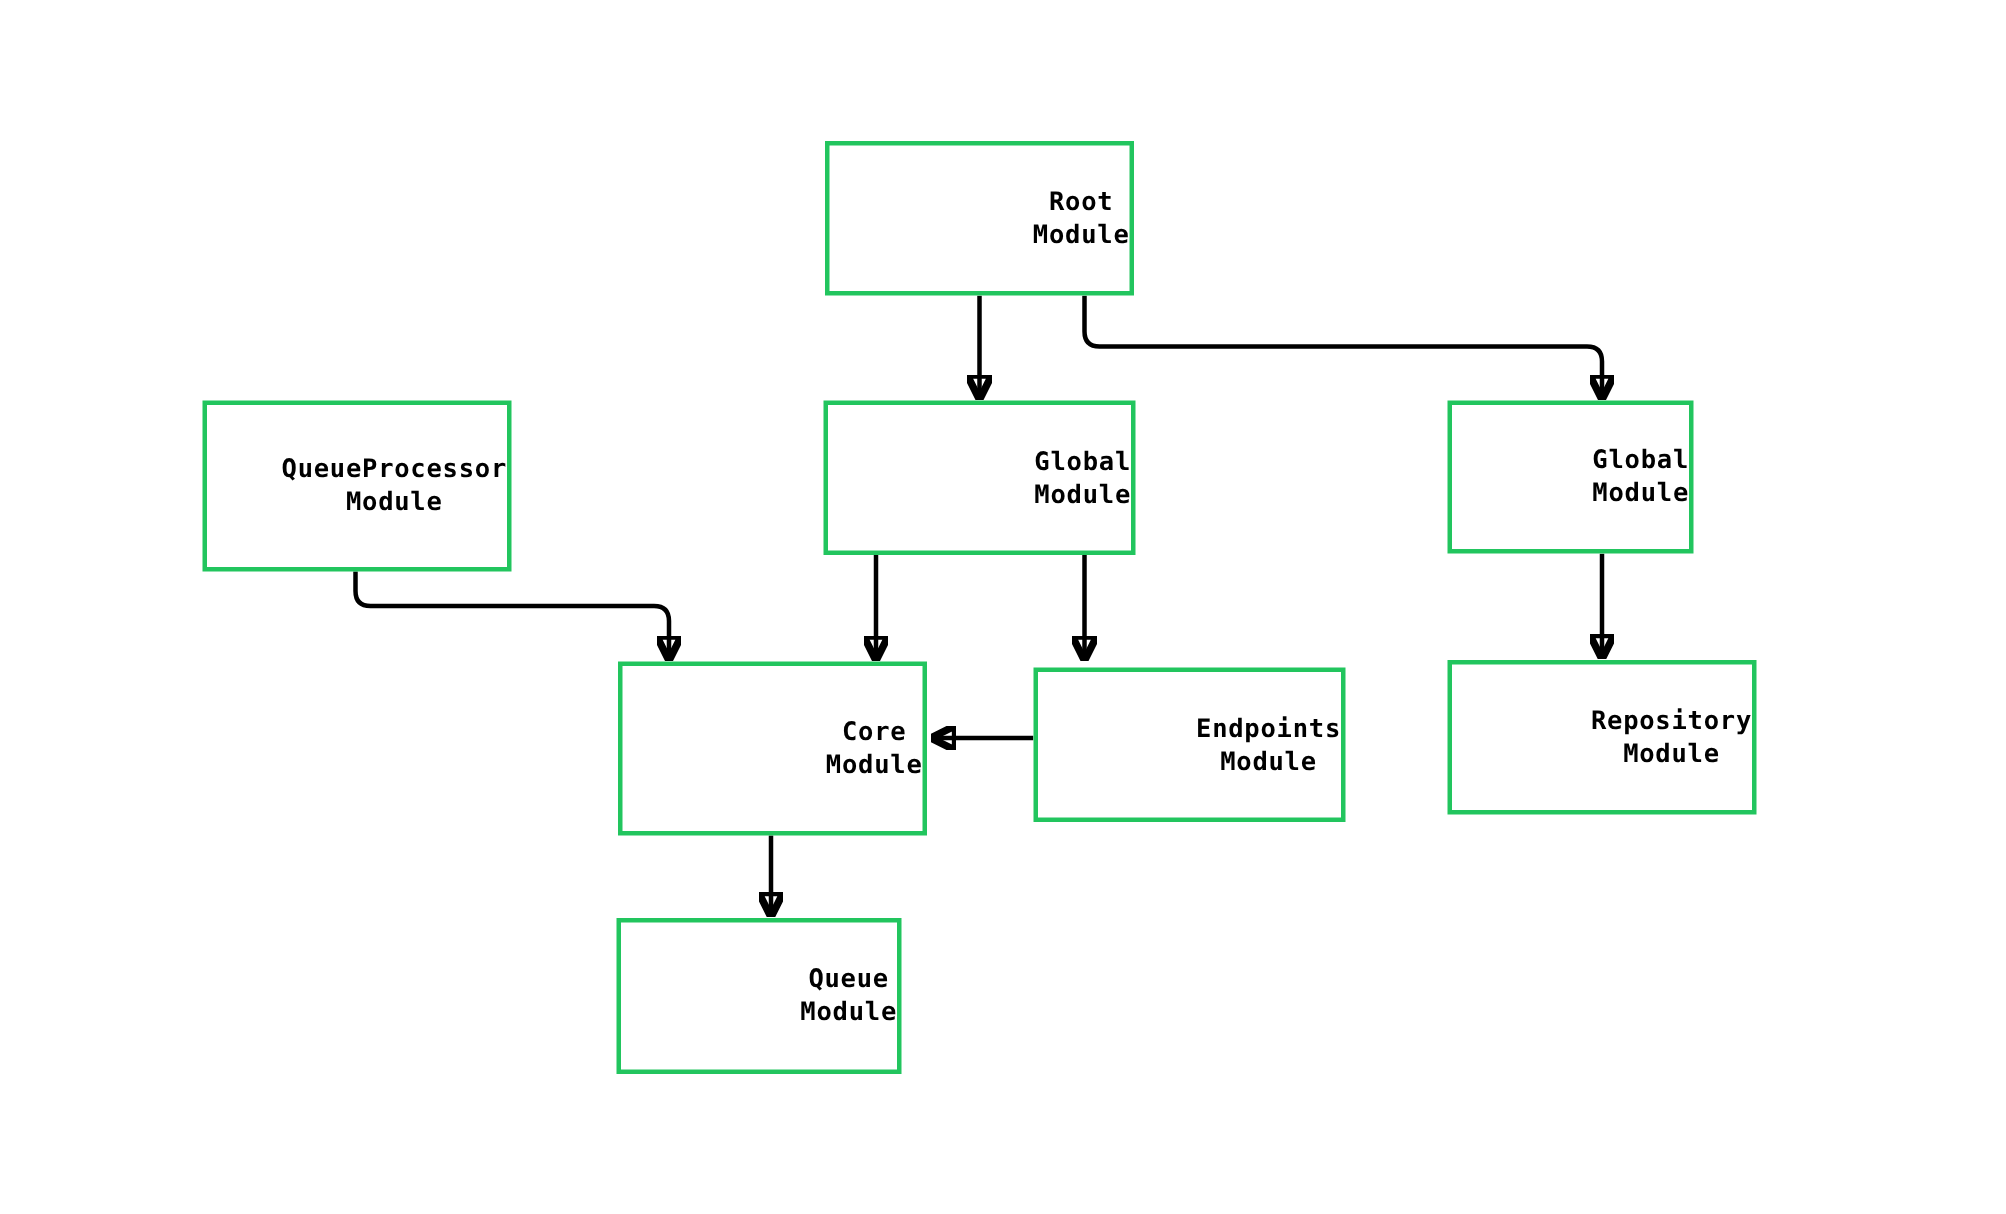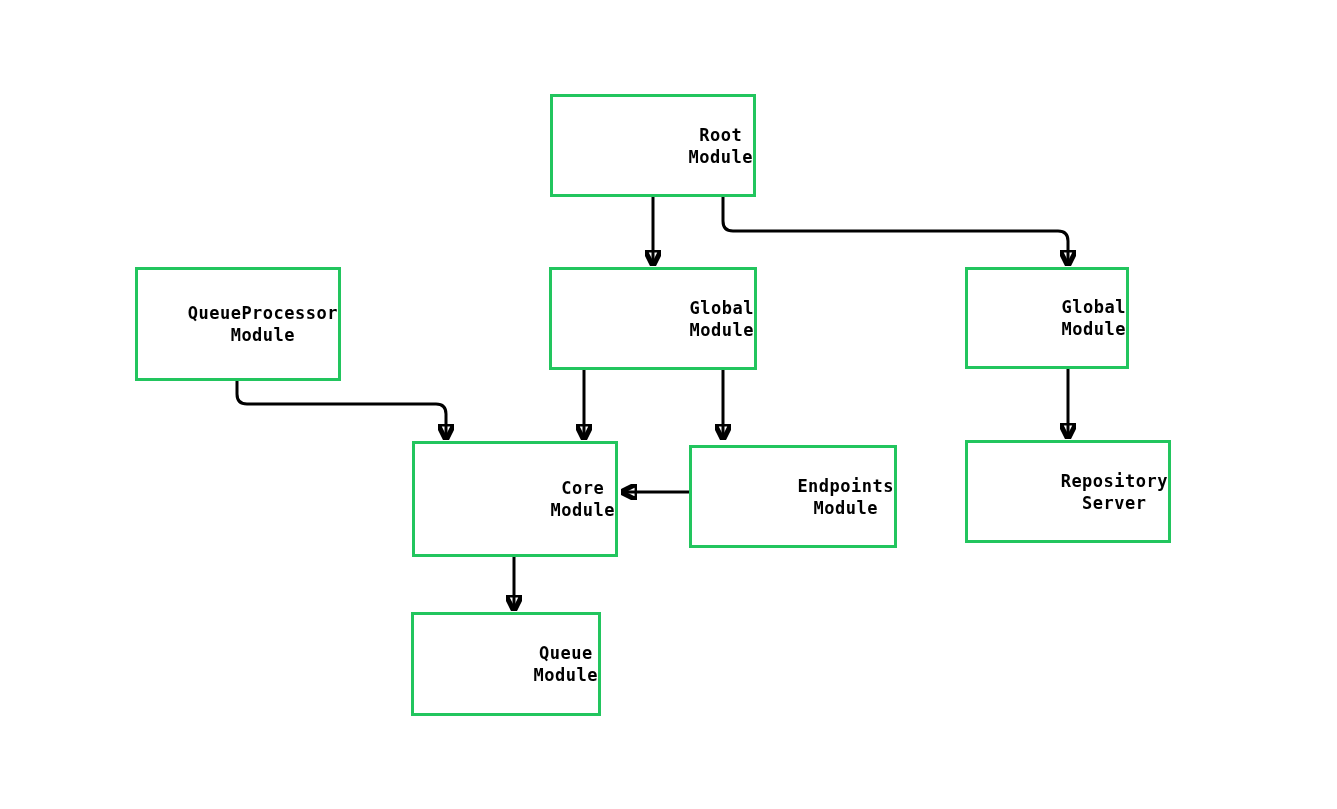--- a/index.html
+++ b/index.html
@@ -103,21 +103,21 @@
 Module</span>
   </div>
 
   <div class="node node-endpoints">
     <span class="node-label">Endpoints
 Module</span>
   </div>
 
   <div class="node node-repository">
     <span class="node-label">Repository
-Server</span>
+Module</span>
   </div>
 
   <div class="node node-queue">
     <span class="node-label">Queue
 Module</span>
   </div>
 
 </div>
 
 </body></html>

